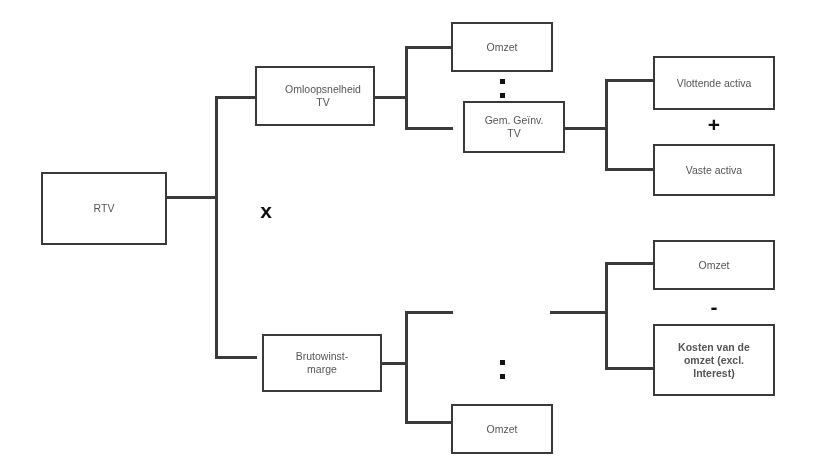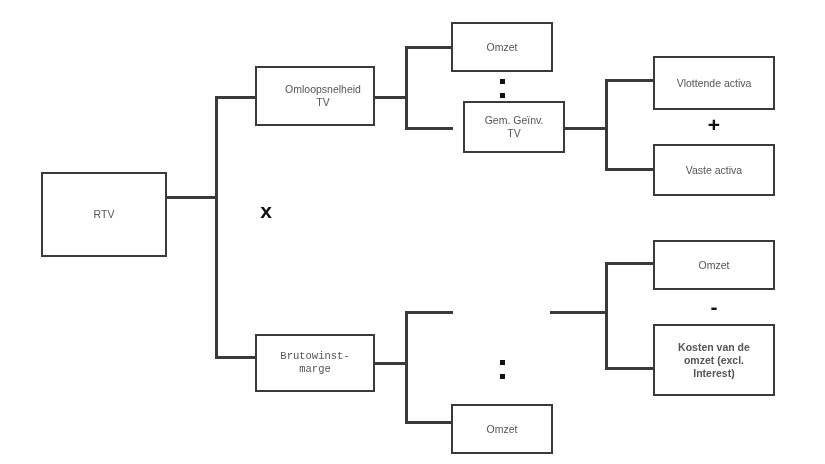--- a/index.html
+++ b/index.html
@@ -100,32 +100,32 @@
   <div class="lnk h" style="left:373px; top:362px; width:35px;"></div>
   <div class="lnk v" style="left:405px; top:311px; height:113px;"></div>
   <div class="lnk h" style="left:405px; top:311px; width:48px;"></div>
   <div class="lnk h" style="left:405px; top:421px; width:48px;"></div>
 
   <div class="lnk h" style="left:550px; top:311px; width:58px;"></div>
   <div class="lnk v" style="left:605px; top:262px; height:108px;"></div>
   <div class="lnk h" style="left:605px; top:262px; width:50px;"></div>
   <div class="lnk h" style="left:605px; top:367px; width:50px;"></div>
 
-  <div class="node" style="left:41px; top:172px; width:126px; height:85px;">
+  <div class="node" style="left:41px; top:172px; width:126px; height:73px;">
     <div class="node-body">RTV</div>
     <div class="node-bar"></div>
   </div>
 
   <div class="node" style="left:255px; top:66px; width:120px; height:60px;padding-left:16px;">
     <div class="node-body">Omloopsnelheid
 TV</div>
     <div class="node-bar"></div>
   </div>
 
-  <div class="node" style="left:255px; top:334px; width:120px; height:58px;font-family:Liberation Mono, monospace;">
+  <div class="node" style="left:262px; top:334px; width:120px; height:58px;">
     <div class="node-body">Brutowinst-
 marge</div>
     <div class="node-bar"></div>
   </div>
 
   <div class="node" style="left:451px; top:22px; width:102px; height:50px;">
     <div class="node-body">Omzet</div>
     <div class="node-bar"></div>
   </div>
 

